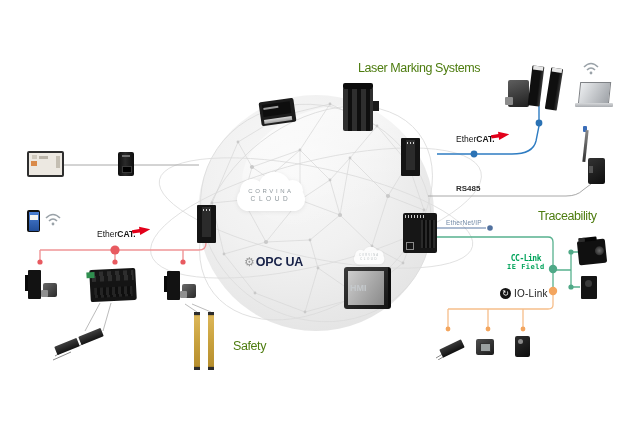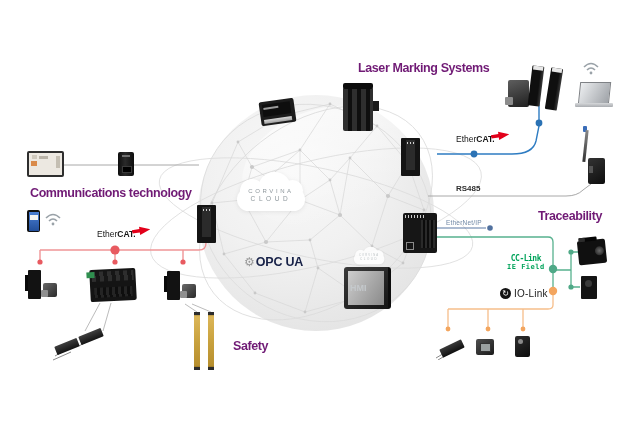--- a/index.html
+++ b/index.html
@@ -10,21 +10,21 @@
   
   .sphere{position:absolute;left:198px;top:95px;width:236px;height:236px;border-radius:50%;
     background:radial-gradient(circle at 40% 32%,#f8f8f8 0%,#f1f1f1 40%,#e7e7e7 70%,#dedede 100%);}
   .sphere::after{content:"";position:absolute;left:18%;top:6%;width:72%;height:48%;
     background:linear-gradient(rgba(255,255,255,.6),rgba(255,255,255,0));border-radius:50%;
     transform:rotate(-18deg);}
   .meshsvg{position:absolute;left:0;top:0;z-index:1;}
   .linesvg{position:absolute;left:0;top:0;z-index:2;}
 
   
-  .cat{position:absolute;z-index:5;font-size:12.5px;font-weight:bold;color:#701a75;
+  .cat{position:absolute;z-index:5;font-size:12.5px;font-weight:normal;color:#4d7c0f;
        letter-spacing:-0.4px;white-space:nowrap;}
   .cat-comm{left:30px;top:186px;}
   .cat-laser{left:358px;top:61px;}
   .cat-drive{left:425px;top:104px;}
   .cat-meas{left:493px;top:159px;line-height:12.5px;}
   .cat-trace{left:538px;top:209px;}
   .cat-safety{left:233px;top:339px;}
   .cat-sensor{left:327px;top:339px;}
 
   .ethernet-label{position:absolute;left:330px;top:183px;z-index:5;font-size:21px;font-weight:bold;
@@ -304,21 +304,20 @@
       <span class="cl1">CORVINA</span>
       <span class="cl2">CLOUD</span>
     </div>
   </div>
 
   <div class="opcua">
     <span class="gear">⚙</span>
     <span class="opcua-txt">OPC UA</span>
   </div>
 
-  <div class="cat cat-comm">Communications technology</div>
   <div class="cat cat-laser">Laser Marking Systems</div>
   <div class="cat cat-trace">Traceability</div>
   <div class="cat cat-safety">Safety</div>
 
   <div class="ethercat ec-top">
     <span>Ether</span><span class="ec-b">CAT.</span>
     <svg width="20" height="10" viewBox="0 0 24 12">
       <path d="M0 4.5 h9 v-3 l13 5 -13 5 v-3 H0 z" fill="#e2001a"></path>
     </svg>
   </div>

